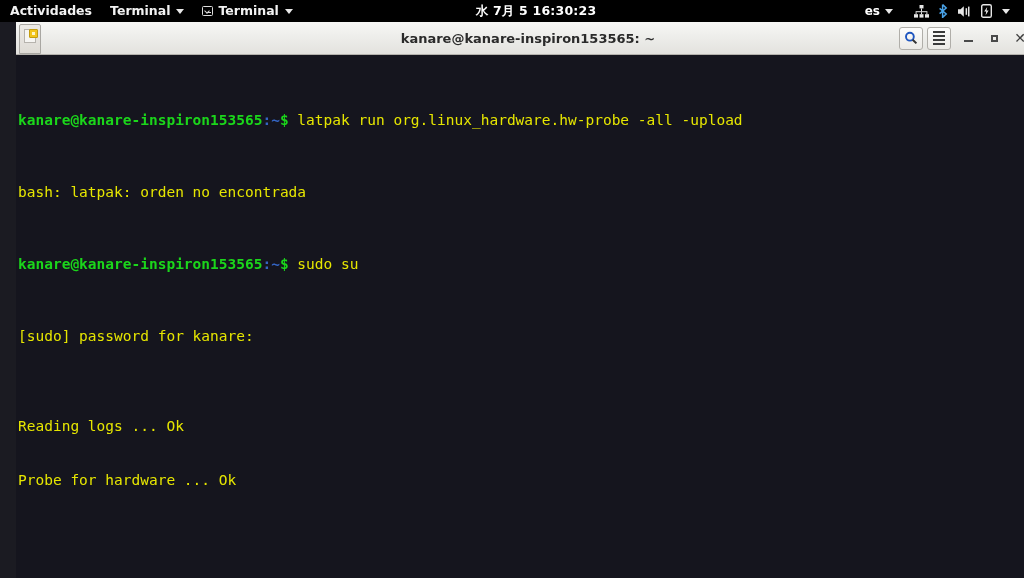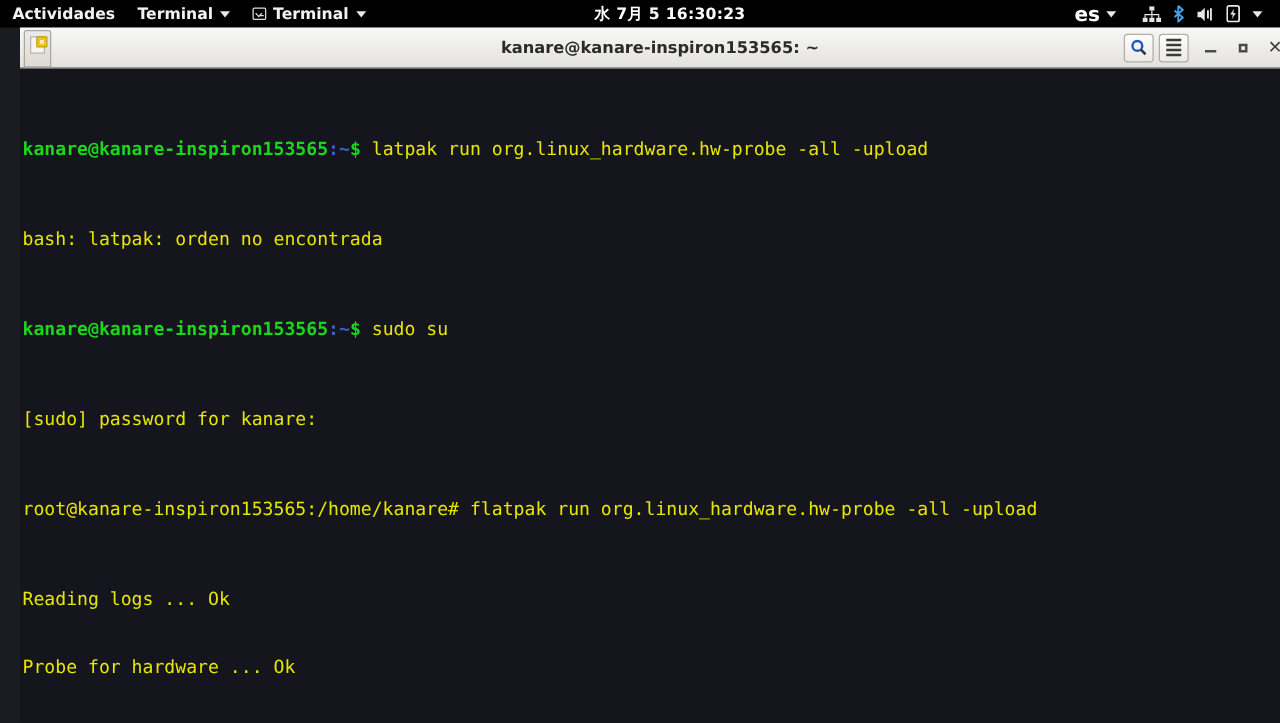--- a/index.html
+++ b/index.html
@@ -99,21 +99,21 @@
 
   .tb-right {
     margin-left: auto;
     display: flex;
     align-items: center;
     height: 22px;
     padding-right: 8px;
     gap: 0px;
   }
   .tb-lang {
-    font-size: 16px;
+    font-size: 12px;
     font-weight: bold;
     display: flex;
     align-items: center;
     gap: 4px;
     padding: 0 7px;
     height: 22px;
   }
   .tray-group {
     display: flex;
     align-items: center;
@@ -389,21 +389,20 @@
       <div id="term-text">
 
         <div class="ln"><span class="c-green">kanare@kanare-inspiron153565</span><span class="c-blue">:~</span><span class="c-green">$</span><span class="c-yellow"> latpak run org.linux_hardware.hw-probe -all -upload</span></div>
 
         <div class="ln c-yellow">bash: latpak: orden no encontrada</div>
 
         <div class="ln"><span class="c-green">kanare@kanare-inspiron153565</span><span class="c-blue">:~</span><span class="c-green">$</span><span class="c-yellow"> sudo su</span></div>
 
         <div class="ln c-yellow">[sudo] password for kanare:</div>
 
-        <div class="ln"><span class="c-yellow">root@kanare-inspiron153565:/home/kanare#</span><span class="c-yellow"> flatpak run org.linux_hardware.hw-probe -all -upload</span></div>
 
         <div class="ln c-yellow">Reading logs ... Ok</div>
         <div class="ln c-yellow">Probe for hardware ... Ok</div>
         
         
 
         
 
         
 

